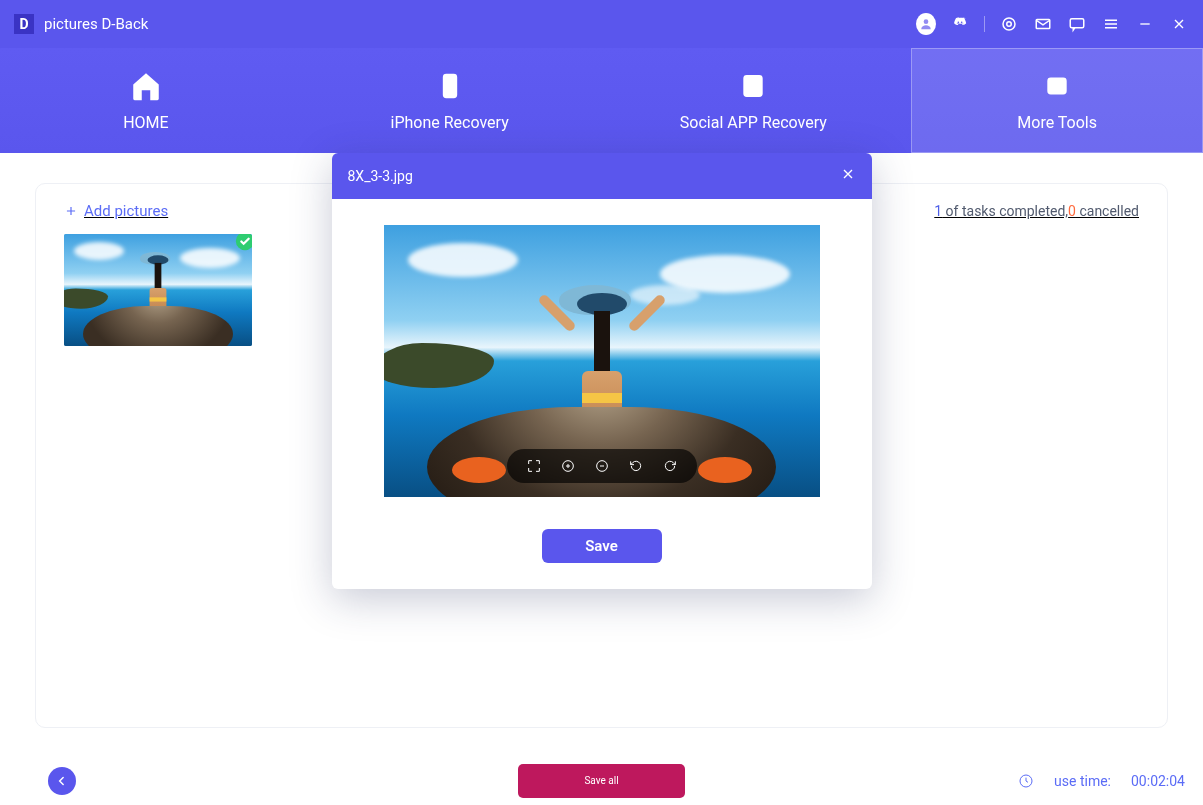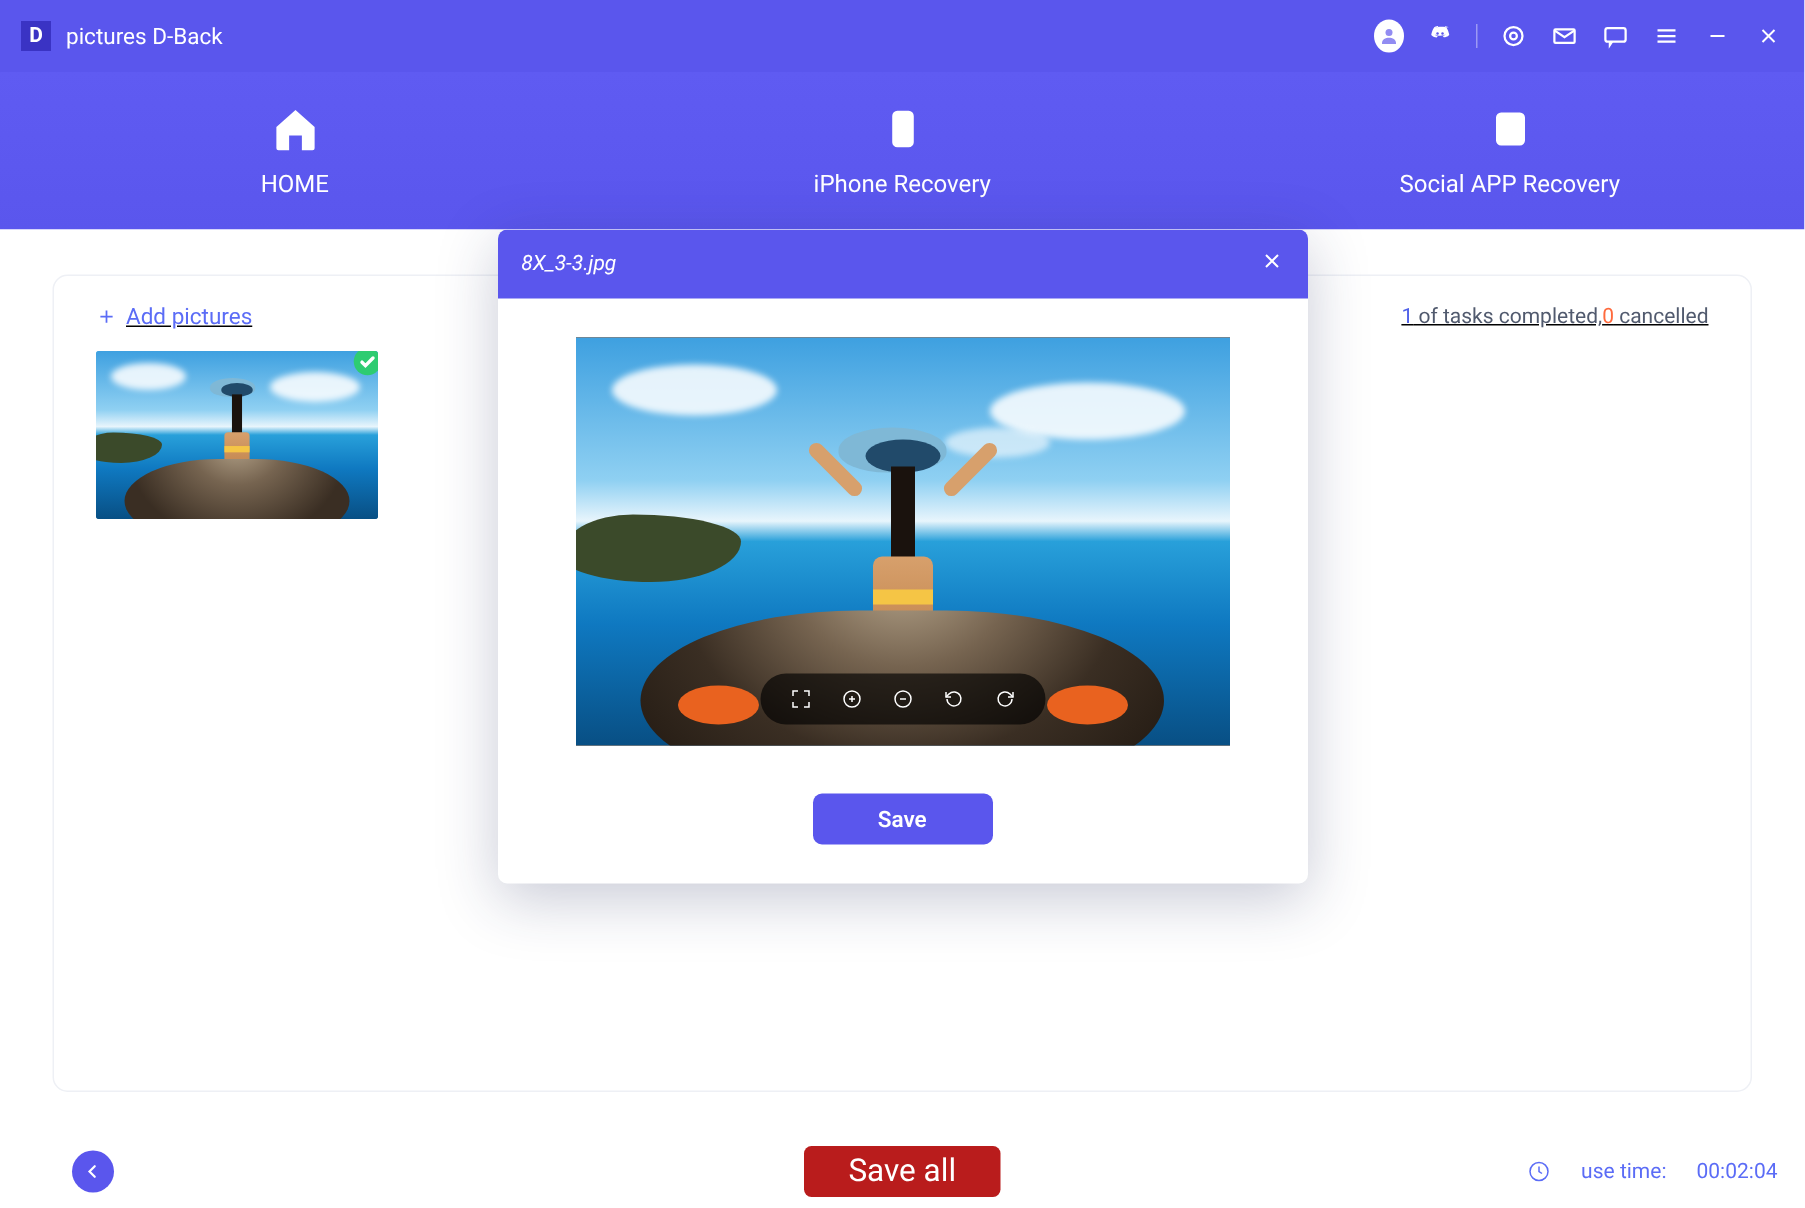--- a/index.html
+++ b/index.html
@@ -22,27 +22,27 @@
   .add-pictures { display:flex; align-items:center; gap:6px; color:#5b6cf6; font-size:15px; cursor:pointer;}
   .add-pictures svg{ fill:#5b6cf6;}
   .tasks-info { font-size:14px; color:#515a6e;text-align:right;}
   .tasks-info .num-complete{color:#4e5fe9;}
   .tasks-info .num-cancelled{color:#ff6a3d;}
   .thumb-wrap{ margin-top:14px; position:relative; width:188px; height:112px; background:linear-gradient(180deg,#55b2e8 0%,#1b87cc 50%,#0e6aa8 100%); border-radius:2px; cursor:pointer; overflow:hidden;}
   .thumb-check{ position:absolute; top:-4px; right:-4px;}
   .footer { height:50px; display:flex; align-items:center; justify-content:center; position:relative; border-top:1px solid transparent;}
   .back-btn{ position:absolute; left:48px; width:28px; height:28px; border-radius:50%; background:#5a56ed; display:flex; align-items:center; justify-content:center; cursor:pointer;}
   .back-btn svg{ fill:#fff;}
-  .save-all{ background:#b91c1c; color:#fff; border:none; border-radius:5px; width:131px; height:34px; font-size:21px; cursor:pointer;}
+  .save-all{ background:#be185d; color:#fff; border:none; border-radius:5px; width:167px; height:34px; font-size:10px; cursor:pointer;}
   .use-time{ position:absolute; right:18px; display:flex; align-items:center; gap:20px; color:#5b6cf6; font-size:14px;}
   .use-time svg{fill:none;stroke:#5b6cf6;stroke-width:1.5;}
   
   .modal{ position:absolute; top:0; left:50%; transform:translateX(-50%); width:540px; background:#fff; border-radius:6px; box-shadow: 0 10px 40px rgba(34,42,90,.25); overflow:hidden; z-index:10;}
   .modal-header{ height:46px; background:#5a56ed; display:flex; align-items:center; justify-content:space-between; padding:0 16px;}
-  .modal-title{ color:#fff; font-size:14px;font-style:italic;}
+  .modal-title{ color:#fff; font-size:14px;}
   .modal-close{ cursor:pointer; fill:#fff;}
   .modal-body{ padding:26px 52px 10px;}
   .preview{ width:436px; height:272px; position:relative; overflow:hidden; background:#000;}
   .sky{position:absolute;inset:0;background:linear-gradient(180deg,#3ea0e0 0%,#8fd0f2 35%,#e8f5fc 45%,#28a0da 50%,#0f79c1 70%,#084f84 100%);}
   .cloud{position:absolute;border-radius:50%;background:rgba(255,255,255,.85);filter:blur(2px);}
   .island{position:absolute;left:-10px;top:118px;width:120px;height:45px;background:#3b4a2a;border-radius:40% 60% 50% 50%/60% 40% 60% 40%;}
   .boat{position:absolute;left:0;right:0;bottom:0;height:100px;}
   .hull{position:absolute;left:10%;right:10%;bottom:-30px;height:120px;background:radial-gradient(ellipse at 50% -20%,#b6a58b 0%,#766450 30%,#3a2e23 60%,#1e160f 100%);border-radius:50%/60%;}
   .person{position:absolute;left:50%;top:60px;transform:translateX(-50%);}
   .hat{width:72px;height:30px;background:#7fb8d6;border-radius:50% 50% 45% 45%;}
@@ -138,20 +138,29 @@
       </svg>
     <span class="nav-label">iPhone Recovery</span>
   </div>
   <div class="nav-item">
     <svg width="30" height="34" viewBox="0 0 24 24" fill="none" stroke="#fff" stroke-width="1.5">
         <rect x="5" y="4" width="14" height="16" rx="2"></rect>
         <path d="M10 8l4 2-4 2zM9 15h6"></path>
       </svg>
     <span class="nav-label">Social APP Recovery</span>
   </div>
+  <div class="nav-item selected">
+    <svg width="30" height="34" viewBox="0 0 24 24" fill="none" stroke="#fff" stroke-width="1.5">
+        <rect x="5" y="6" width="14" height="12" rx="2"></rect>
+        <circle cx="9" cy="12" r="1" fill="#fff"></circle>
+        <circle cx="12" cy="12" r="1" fill="#fff"></circle>
+        <circle cx="15" cy="12" r="1" fill="#fff"></circle>
+      </svg>
+    <span class="nav-label">More Tools</span>
+  </div>
 </div>
 
 <div class="content">
   <div class="card">
     <div class="card-top">
       <div class="add-pictures">
         <svg width="14" height="14" viewBox="0 0 24 24">
             <path d="M11 5h2v14h-2zM5 11h14v2H5z"></path>
           </svg>
         <span>Add pictures</span>

